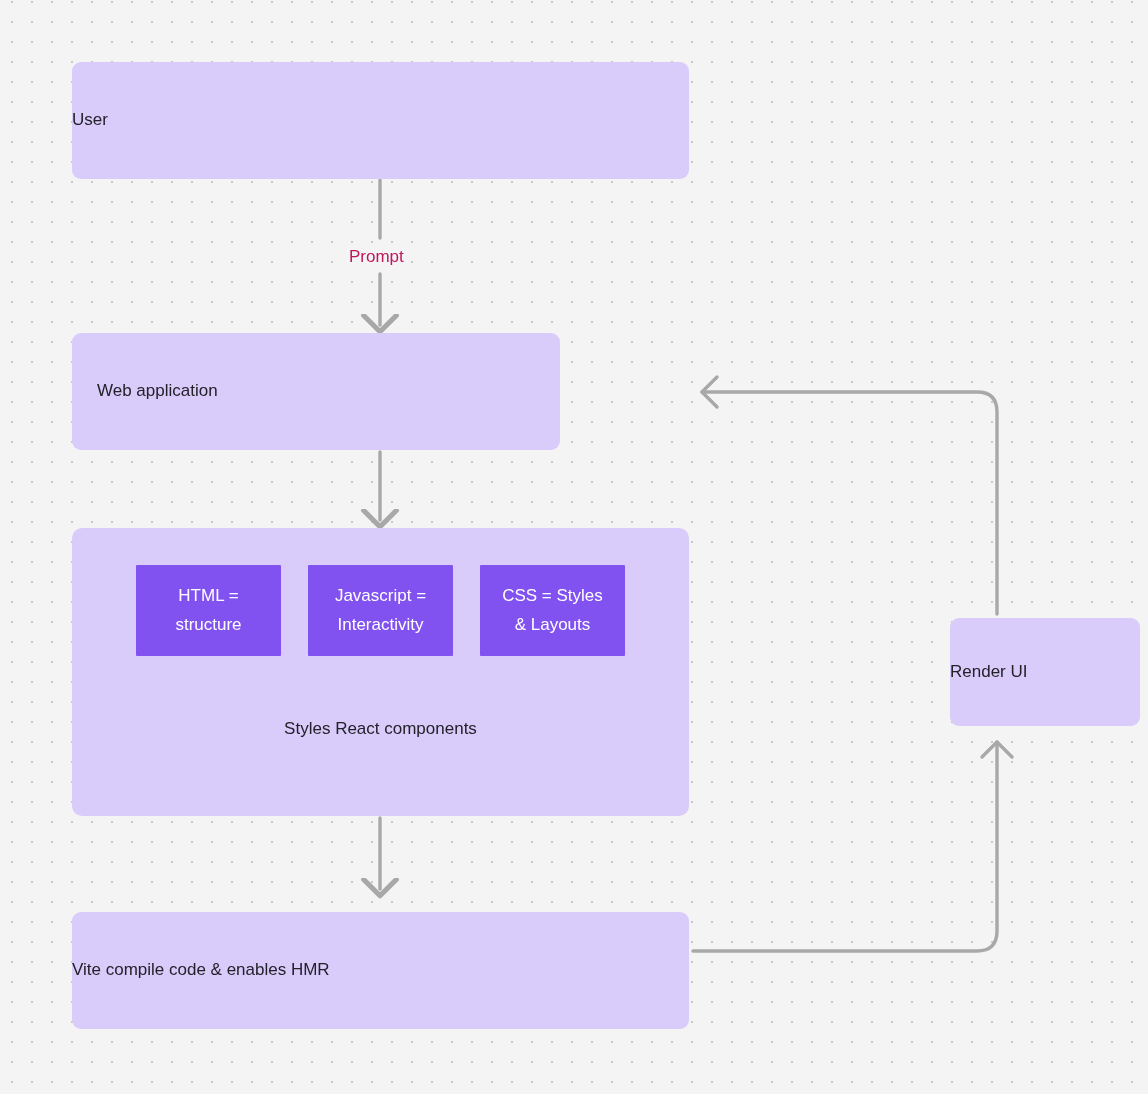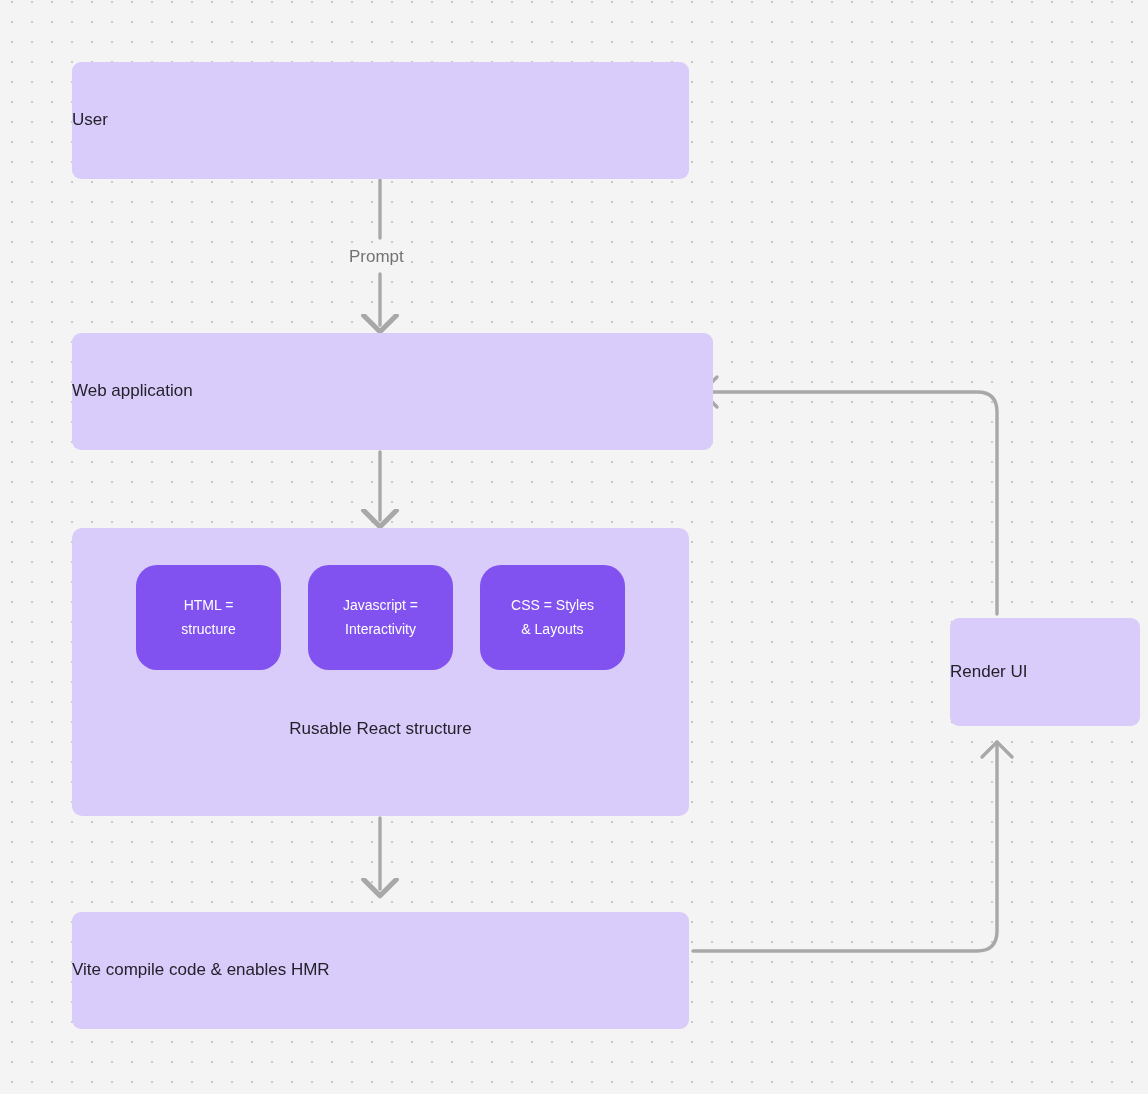--- a/index.html
+++ b/index.html
@@ -38,44 +38,44 @@
     text-align: center;
   }
 
   .node-label {
     display: block;
     white-space: pre-line;
   }
 
   
   #node-user       { left: 72px;  top: 62px;  width: 617px; height: 117px; }
-  #node-webapp     { left: 72px;  top: 333px; width: 641px; height: 117px; }
+  #node-webapp     { left: 72px;  top: 333px; width: 488px; height: 117px; padding-left: 25px; }
   #node-react      { left: 72px;  top: 528px; width: 617px; height: 288px;
                      display: block; border-radius: 10px; }
   #node-vite       { left: 72px;  top: 897px; width: 617px; height: 117px; margin-top: 15px; }
   #node-render     { left: 902px; top: 618px; width: 190px; height: 108px; margin-left: 48px; }
 
   
   .chip-row {
     position: absolute;
     left: 0;
     top: 37px;
     width: 617px;
     display: flex;
     justify-content: center;
     gap: 27px;
   }
   .chip {
     box-sizing: border-box;
     width: 145px;
-    height: 105px;
+    height: 91px;
     background-color: #8152f0;
-    border-radius: 21px;
+    border-radius: 1px;
     color: #ffffff;
-    font-size: 14px;
+    font-size: 17px;
     line-height: 1.7;
     display: flex;
     align-items: center;
     justify-content: center;
     text-align: center;
     white-space: pre-line;
   }
   #react-caption {
     position: absolute;
     left: 0;
@@ -93,21 +93,21 @@
     top: 0;
     width: 1148px;
     height: 1094px;
     pointer-events: none;
   }
 
   
   .edge-label {
     position: absolute;
     font-size: 17px;
-    color: #737373;
+    color: #be185d;
     background-color: #f4f4f4;
     padding: 1px 5px;
     white-space: nowrap;
   }
   #label-prompt { left: 344px; top: 246px; }
 </style>
 </head>
 <body>
 
 <div id="canvas">
@@ -162,21 +162,21 @@
       </div>
       <div class="chip">
         <span>Javascript =
 Interactivity</span>
       </div>
       <div class="chip">
         <span>CSS = Styles
 &amp; Layouts</span>
       </div>
     </div>
-    <div id="react-caption">Rusable React structure</div>
+    <div id="react-caption">Styles React components</div>
   </div>
 
   <div class="node" id="node-vite">
     <span class="node-label">Vite compile code &amp; enables HMR</span>
   </div>
 
   <div class="node" id="node-render">
     <span class="node-label">Render UI</span>
   </div>
 

